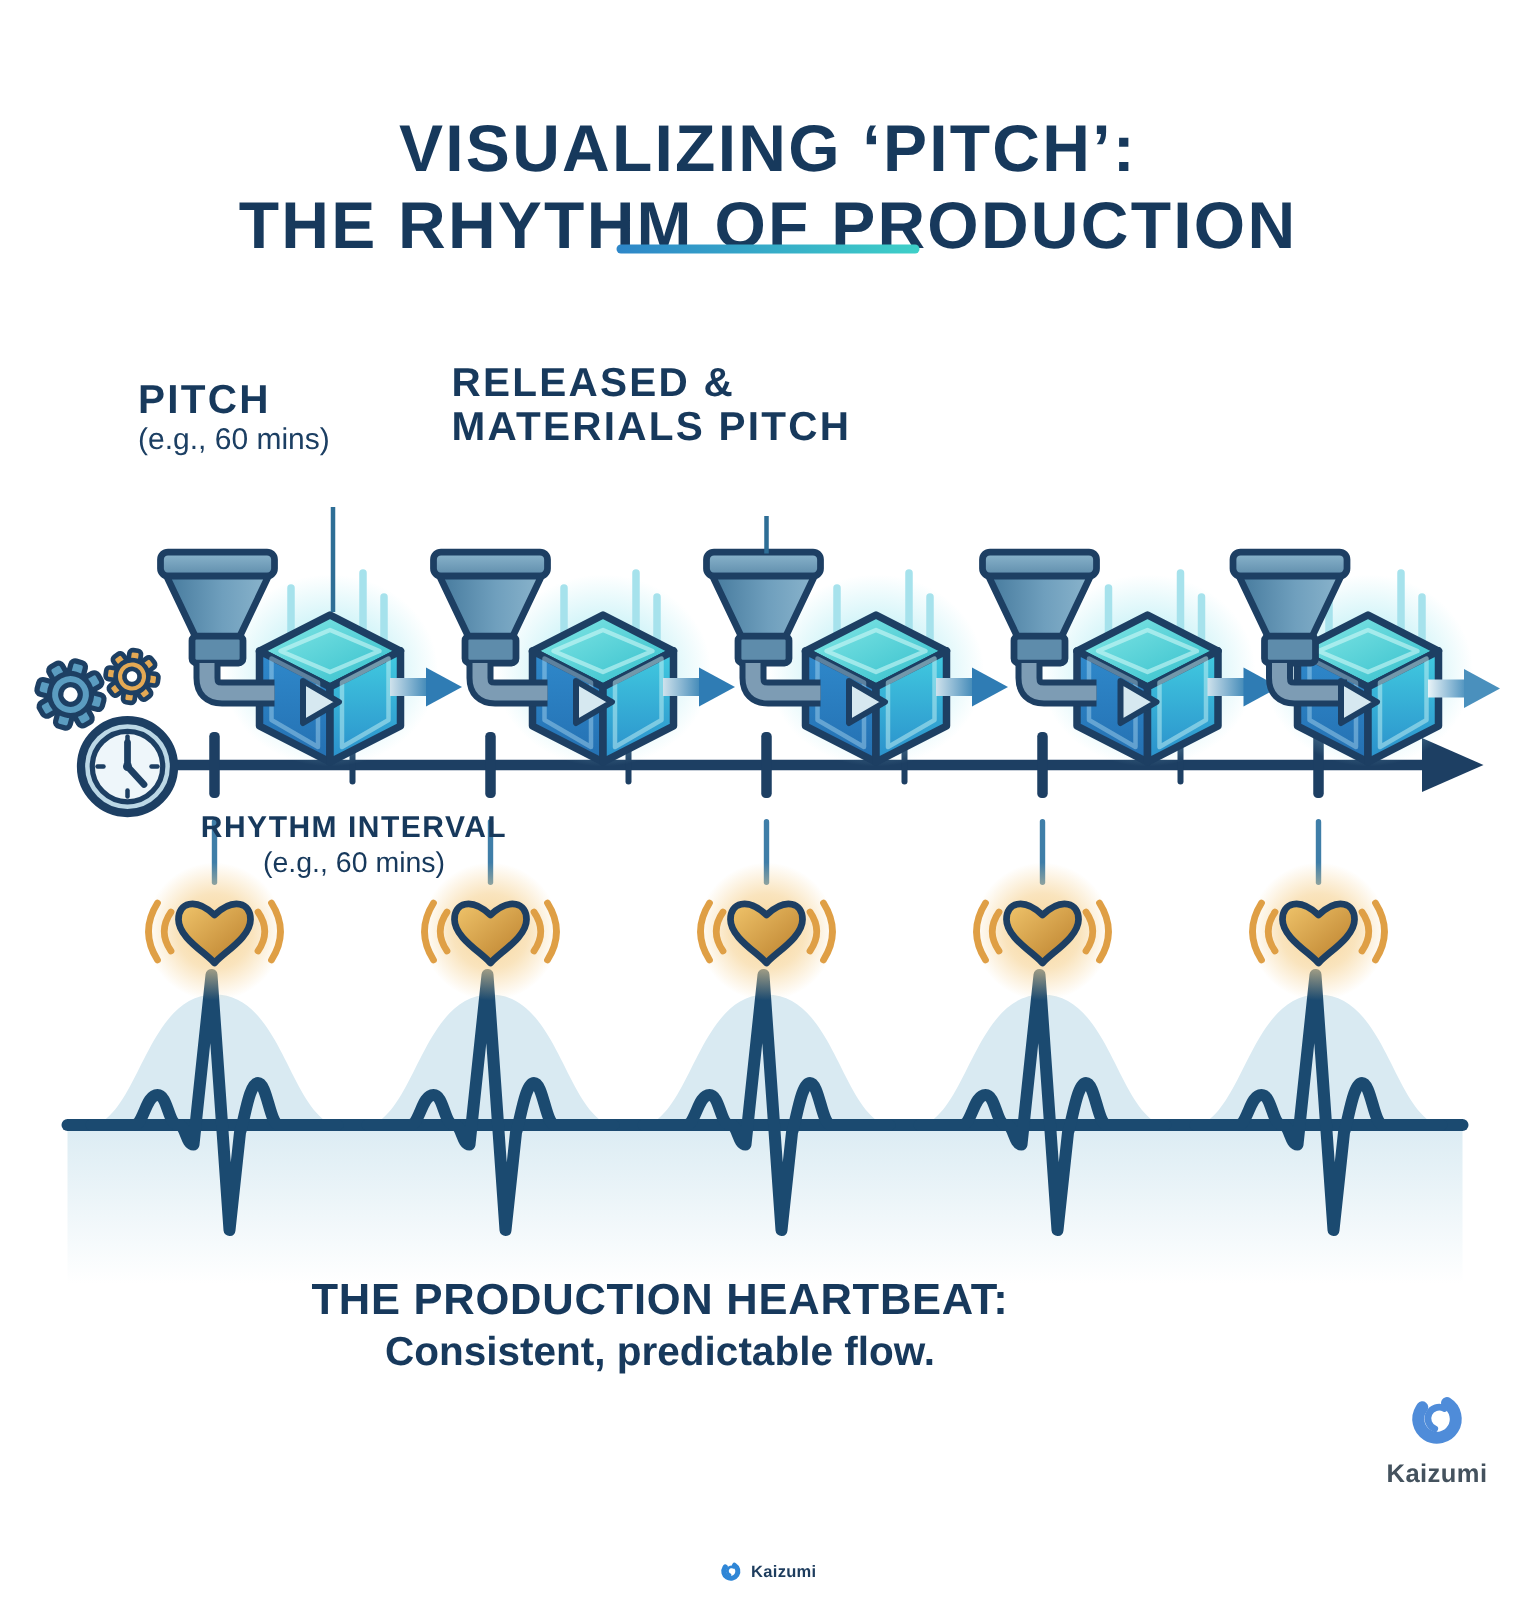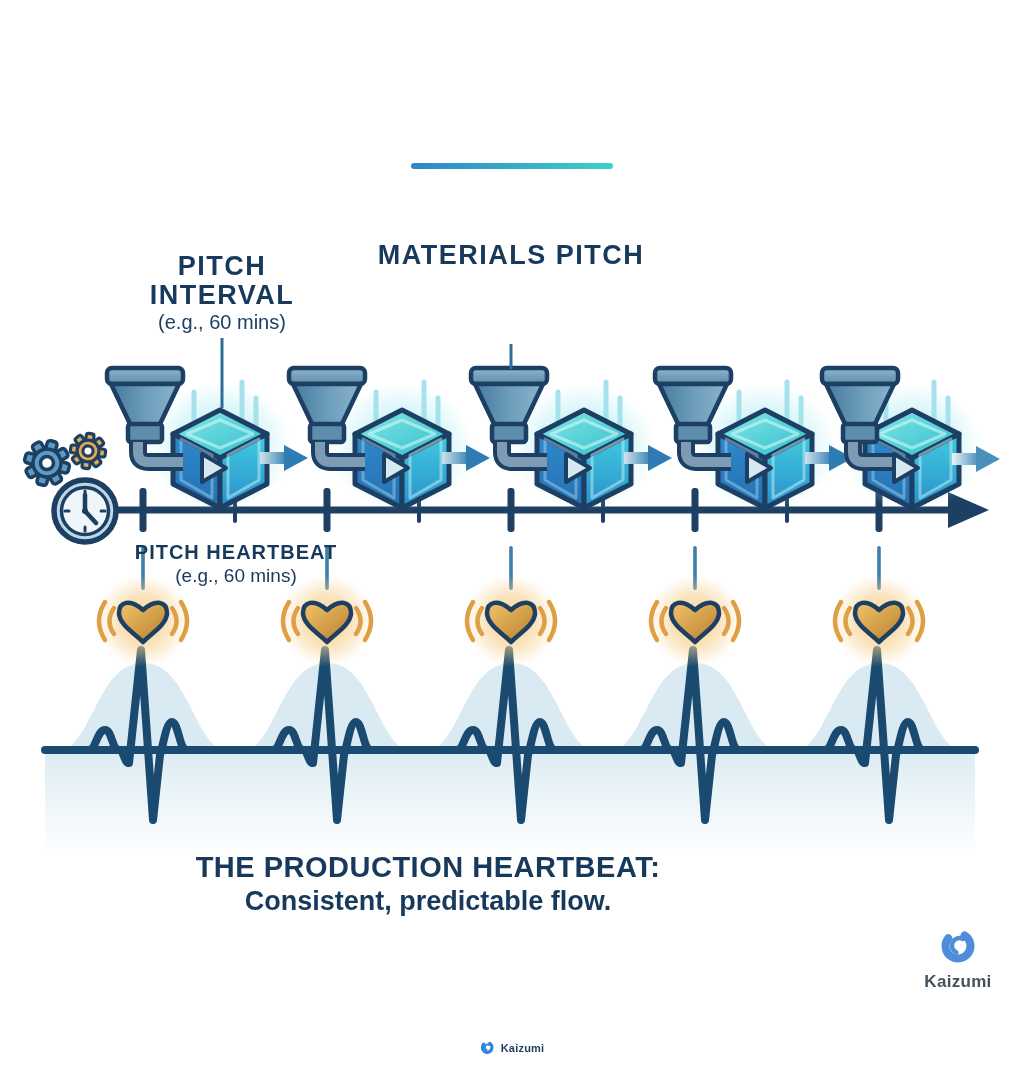--- a/index.html
+++ b/index.html
@@ -9,32 +9,32 @@
   svg.art{position:absolute;left:0;top:0;}
 
   
   .title{position:absolute;top:46px;left:0;width:1024px;text-align:center;
          color:#17395c;font-weight:bold;font-size:44px;line-height:1.14;
          letter-spacing:1.5px;}
   .title-underline{position:absolute;top:163px;left:50%;transform:translateX(-50%);
          width:202px;height:6px;border-radius:3px;
          background:linear-gradient(90deg,#2e86c8,#3ed0c8);}
 
-  .callout{position:absolute;text-align:center;color:#17395c;transform:translateX(-50%);}
+  .callout{position:absolute;text-align:left;color:#17395c;transform:translateX(-50%);}
   .callout .ln{display:block;font-weight:bold;font-size:27px;line-height:29px;letter-spacing:1.5px;}
   .callout .note{display:block;font-weight:normal;font-size:20px;line-height:24px;color:#1c3f63;}
   .callout-pitch{left:222px;top:252px;width:260px;}
   .callout-work{left:511px;top:241px;width:420px;}
 
   .interval-label{position:absolute;left:236px;top:541px;transform:translateX(-50%);
          text-align:center;color:#17395c;width:220px;}
   .interval-label .lab{display:block;font-weight:bold;font-size:20px;line-height:23px;letter-spacing:1px;}
   .interval-label .note{display:block;font-weight:normal;font-size:19px;line-height:23px;}
 
-  .footer-block{position:absolute;top:850px;left:0;width:856px;text-align:center;color:#17395c;}
+  .footer-block{position:absolute;top:850px;left:12px;width:856px;text-align:center;color:#17395c;}
   .footer-block .hd{font-weight:bold;font-size:29px;line-height:34px;letter-spacing:.5px;}
   .footer-block .sub{font-weight:bold;font-size:27px;line-height:34px;}
 
   .brand{position:absolute;left:958px;top:926px;transform:translateX(-50%);
          text-align:center;width:140px;}
   .brand .brand-text{display:block;margin-top:2px;color:#44525e;font-weight:bold;
          font-size:17px;letter-spacing:.3px;}
 
   .watermark{position:absolute;left:512px;top:1040px;transform:translateX(-50%);
          display:flex;align-items:center;gap:6px;}
@@ -269,34 +269,38 @@
         <use href="#funnel-shape" x="860" y="368"></use>
         <path d="M 894 454 L 918 468 L 894 482 Z" fill="#d6e8f0" stroke="#1d3f63" stroke-width="4" stroke-linejoin="round"></path>
       </g>
       <use href="#flow-arrow-faint-shape" x="952" y="459"></use>
     </g>
 
     <rect x="220.5" y="338" width="3" height="70" fill="#2e6e96"></rect>
     <rect x="509.5" y="344" width="3" height="25" fill="#2e6e96"></rect>
   </svg>
 
+  <h1 class="title">
+    <span>VISUALIZING ‘PITCH’:</span><br>
+    <span>THE RHYTHM OF PRODUCTION</span>
+  </h1>
   <div class="title-underline"></div>
 
   <div class="callout callout-pitch">
     <span class="ln">PITCH</span>
-    <span class="ln">INTERVAL</span>
     <span class="note">(e.g., 60 mins)</span>
   </div>
 
   <div class="callout callout-work">
+    <span class="ln">RELEASED &amp;</span>
     <span class="ln">MATERIALS PITCH</span>
   </div>
 
   <div class="interval-label">
-    <span class="lab">PITCH HEARTBEAT</span>
+    <span class="lab">RHYTHM INTERVAL</span>
     <span class="note">(e.g., 60 mins)</span>
   </div>
 
   <div class="footer-block">
     <div class="hd">THE PRODUCTION HEARTBEAT:</div>
     <div class="sub">Consistent, predictable flow.</div>
   </div>
 
   <div class="brand">
     <svg width="40" height="40" viewBox="-20 -20 40 40">

